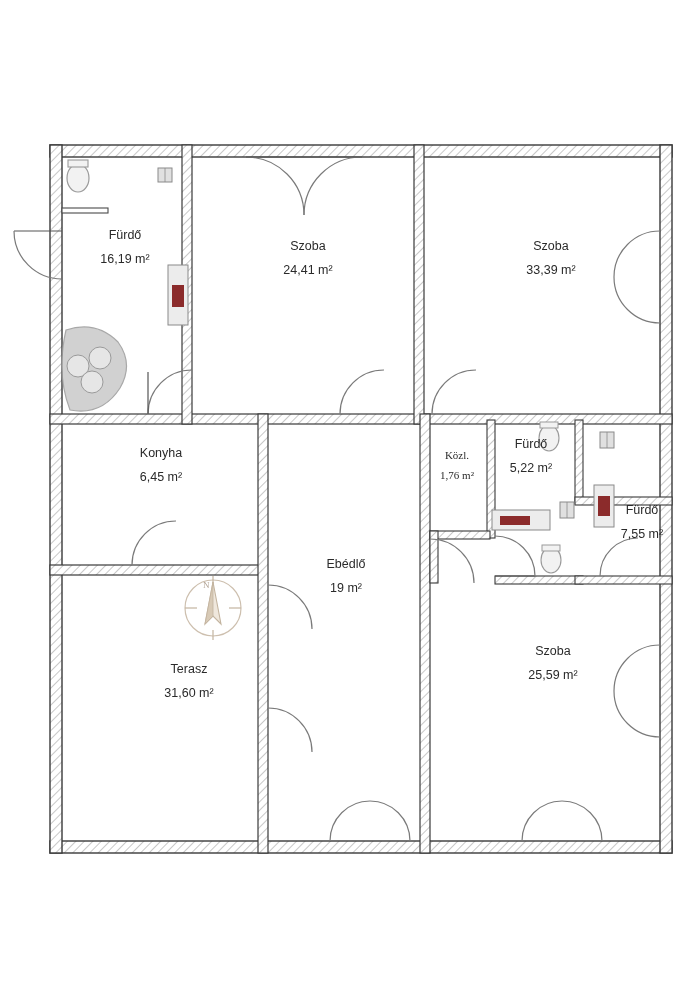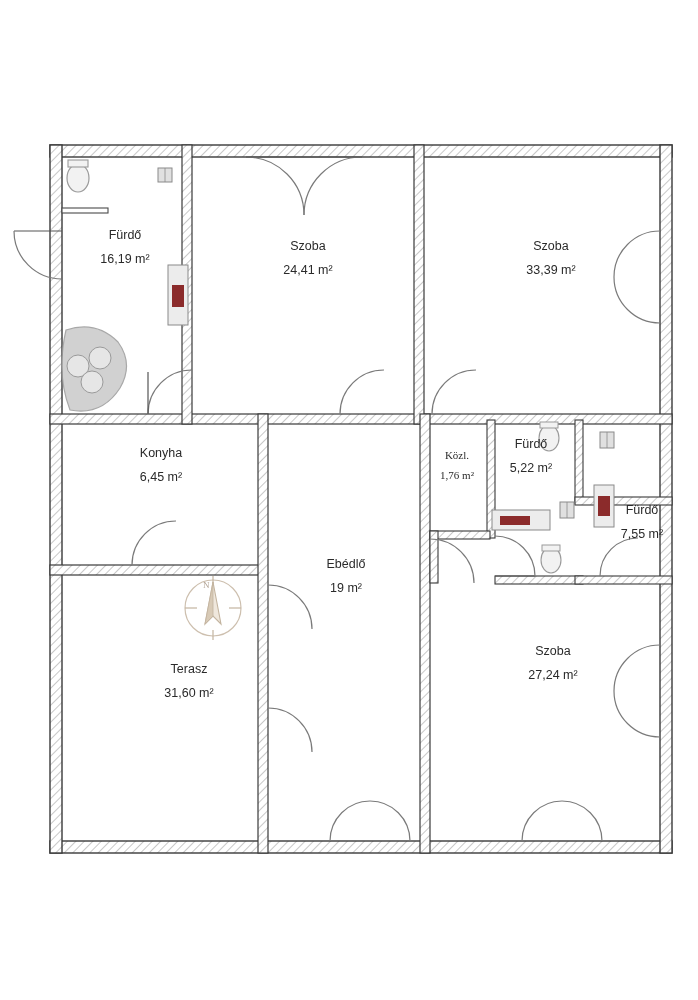--- a/index.html
+++ b/index.html
@@ -276,15 +276,15 @@
     <div class="room-label" style="left: 346px; top: 576px; transform: translate(-50%, -50%);">
       <span class="rname">Ebédlő</span>
       <span class="rarea">19 m²</span>
     </div>
     <div class="room-label" style="left: 169px; top: 681px; transform: translate(-50%, -50%); margin-left: 20px;">
       <span class="rname">Terasz</span>
       <span class="rarea">31,60 m²</span>
     </div>
     <div class="room-label" style="left: 553px; top: 663px; transform: translate(-50%, -50%);">
       <span class="rname">Szoba</span>
-      <span class="rarea">27,24 m²</span>
+      <span class="rarea">25,59 m²</span>
     </div>
   </div>
 
 </body></html>

